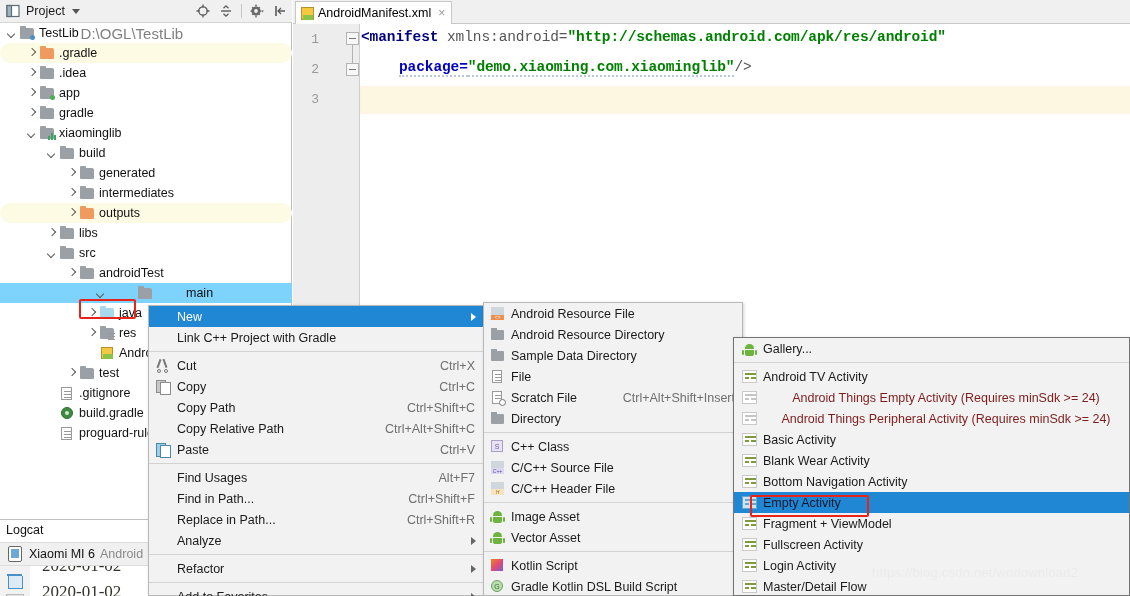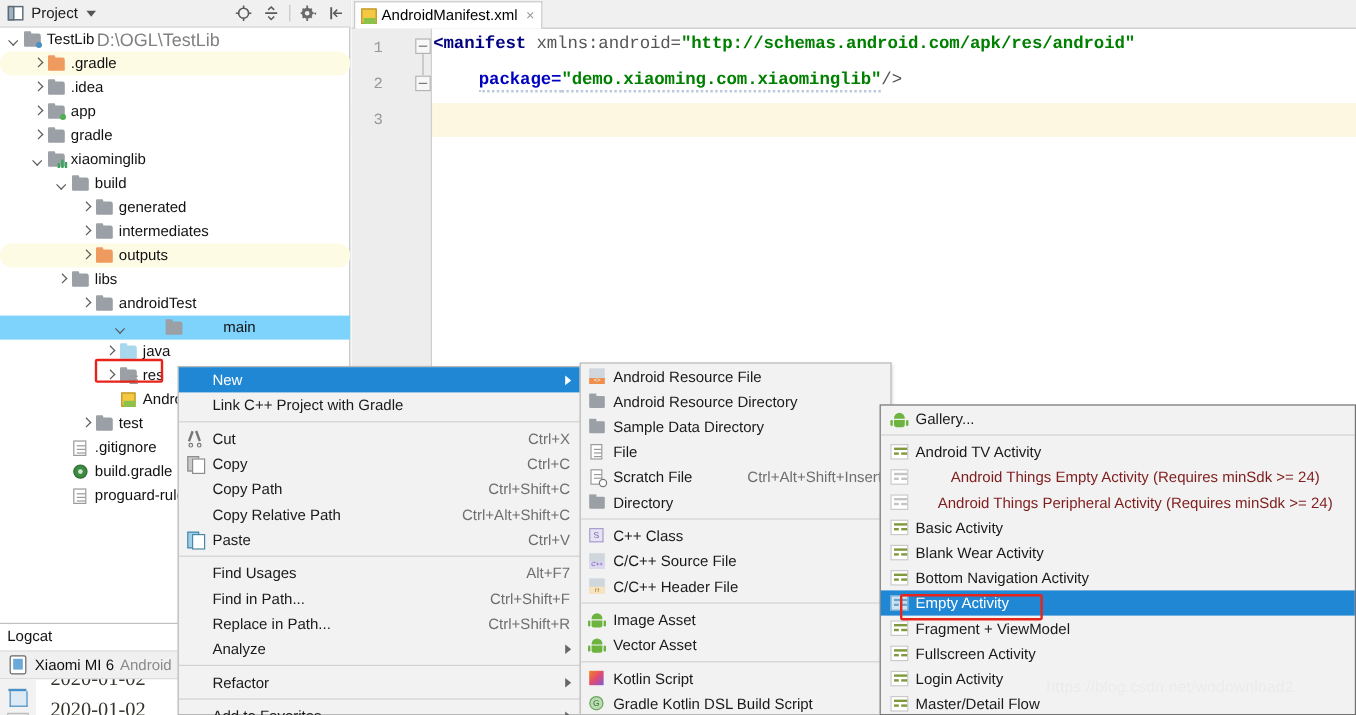--- a/index.html
+++ b/index.html
@@ -206,21 +206,21 @@
   .ico-kt{position:absolute;left:1px;top:1px;width:12px;height:12px;
     background:linear-gradient(135deg,#f0861b 0%,#e24a72 50%,#7c5bd6 100%);}
   .ico-gk{position:absolute;left:1px;top:1px;width:12px;height:12px;border-radius:50%;
     background:#b8ddb0;border:1px solid #6da262;color:#3e6b36;font-size:7px;line-height:11px;text-align:center;}
 
   
   #menu3 { position:absolute; left:733px; top:337px; width:397px; height:259px;
            background:#f2f2f2; border:1px solid #737373; box-shadow:1px 1px 3px rgba(0,0,0,.18); }
   .mi3 { position:relative; height:21px; display:flex; align-items:center; font-size:12.5px;
          color:#1a1a1a; padding-left:29px; }
-  .mi3.sel { background:#1f87d4; color:#ffffff; }
+  .mi3.sel { background:#1f87d4; color:#0f172a; }
   .mi3.dis { color:#7f1d1d;justify-content:center; }
   .mi3 .mico { position:absolute; left:8px; top:4px; width:15px; height:13px; }
   .tmpl { position:absolute; left:0; top:0; width:15px; height:13px; background:#ffffff;
           border:1px solid #c9c9c9; }
   .tmpl i { position:absolute; height:2px; background:#7f9a3c; }
   .tmpl.g i { background:#c4c4c4; }
   .tmpl.blue { background:#cfe4f3; border-color:#6aa5cc; }
   .tmpl.blue i { background:#6aa5cc; }
 
   
@@ -368,20 +368,28 @@
         </div>
         <div class="trow">
           <span style="display:inline-block;width:46px"></span>
           <span class="tarrow right"></span>
           <span class="ticon">
             <span class="folder"></span>
           </span>
           <span class="tlabel">libs</span>
         </div>
         <div class="trow">
+          <span style="display:inline-block;width:46px"></span>
+          <span class="tarrow down"></span>
+          <span class="ticon">
+            <span class="folder"></span>
+          </span>
+          <span class="tlabel">src</span>
+        </div>
+        <div class="trow">
           <span style="display:inline-block;width:66px"></span>
           <span class="tarrow right"></span>
           <span class="ticon">
             <span class="folder"></span>
           </span>
           <span class="tlabel">androidTest</span>
         </div>
         <div class="trow sel">
           <span style="display:inline-block;width:66px"></span>
           <span class="tarrow down"></span>

